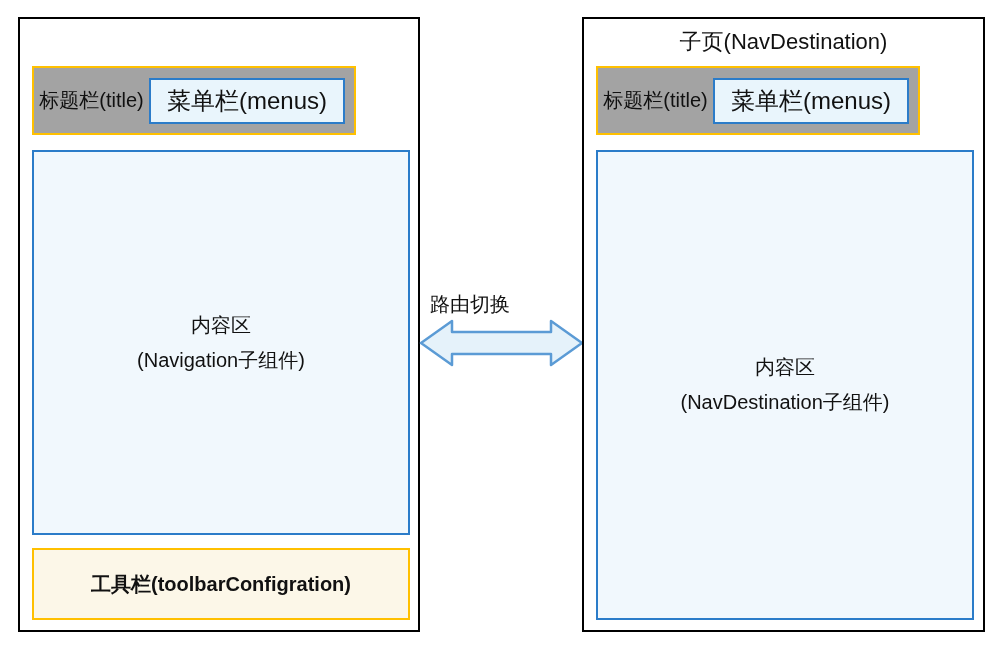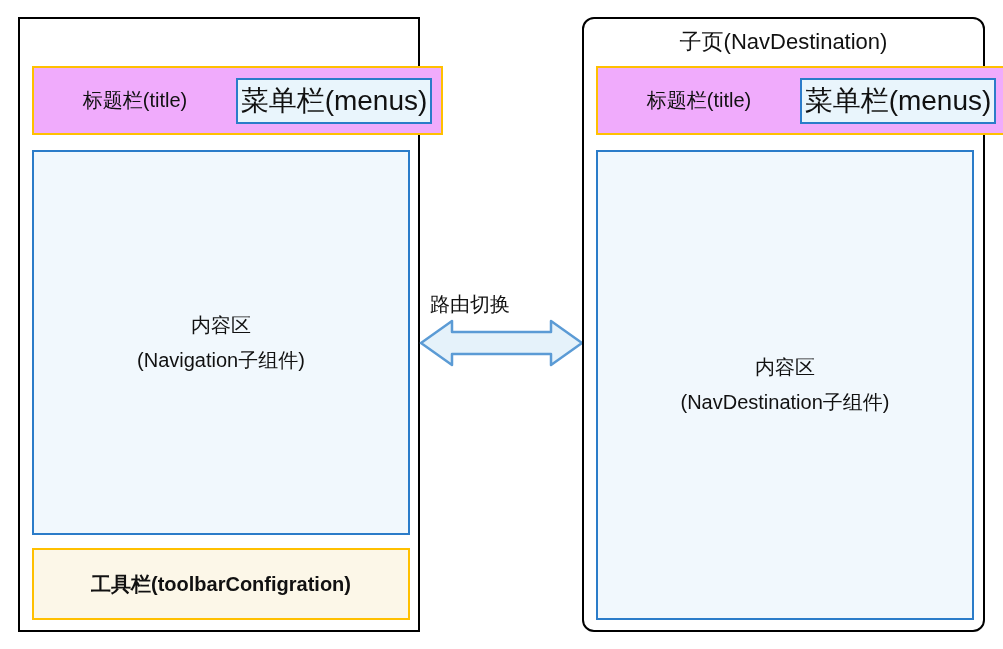--- a/index.html
+++ b/index.html
@@ -14,56 +14,56 @@
     overflow: hidden;
   }
   .panel {
     position: absolute;
     top: 17px;
     height: 615px;
     border: 2px solid #000000;
     background: #ffffff;
   }
   .panel--left  { left: 18px;  width: 402px; }
-  .panel--right { left: 582px; width: 403px; border-radius: 12px; }
+  .panel--right { left: 582px; width: 403px; }
   .panel-title {
     height: 45px;
     display: flex;
     align-items: center;
     justify-content: center;
     font-size: 22px;
     white-space: nowrap;
   }
   .titlebar {
     position: absolute;
     left: 12px;
     top: 47px;
-    width: 411px;
+    width: 324px;
     height: 69px;
     border: 2px solid #FFC000;
-    background: #f0abfc;
+    background: #a3a3a3;
     display: flex;
     align-items: center;
   }
   .titlebar-label {
     flex: 1;
     text-align: center;
     font-size: 20px;
     white-space: nowrap;
   }
   .menus-box {
     width: 196px;
     height: 46px;
     margin-right: 9px;
     border: 2px solid #2B7CC9;
     background: #E9F5FC;
     display: flex;
     align-items: center;
     justify-content: center;
-    font-size: 28px;
+    font-size: 24px;
     white-space: nowrap;
     flex: none;
   }
   .content-box {
     position: absolute;
     left: 12px;
     top: 131px;
     width: 378px;
     border: 2px solid #2B7CC9;
     background: #F1F8FD;

